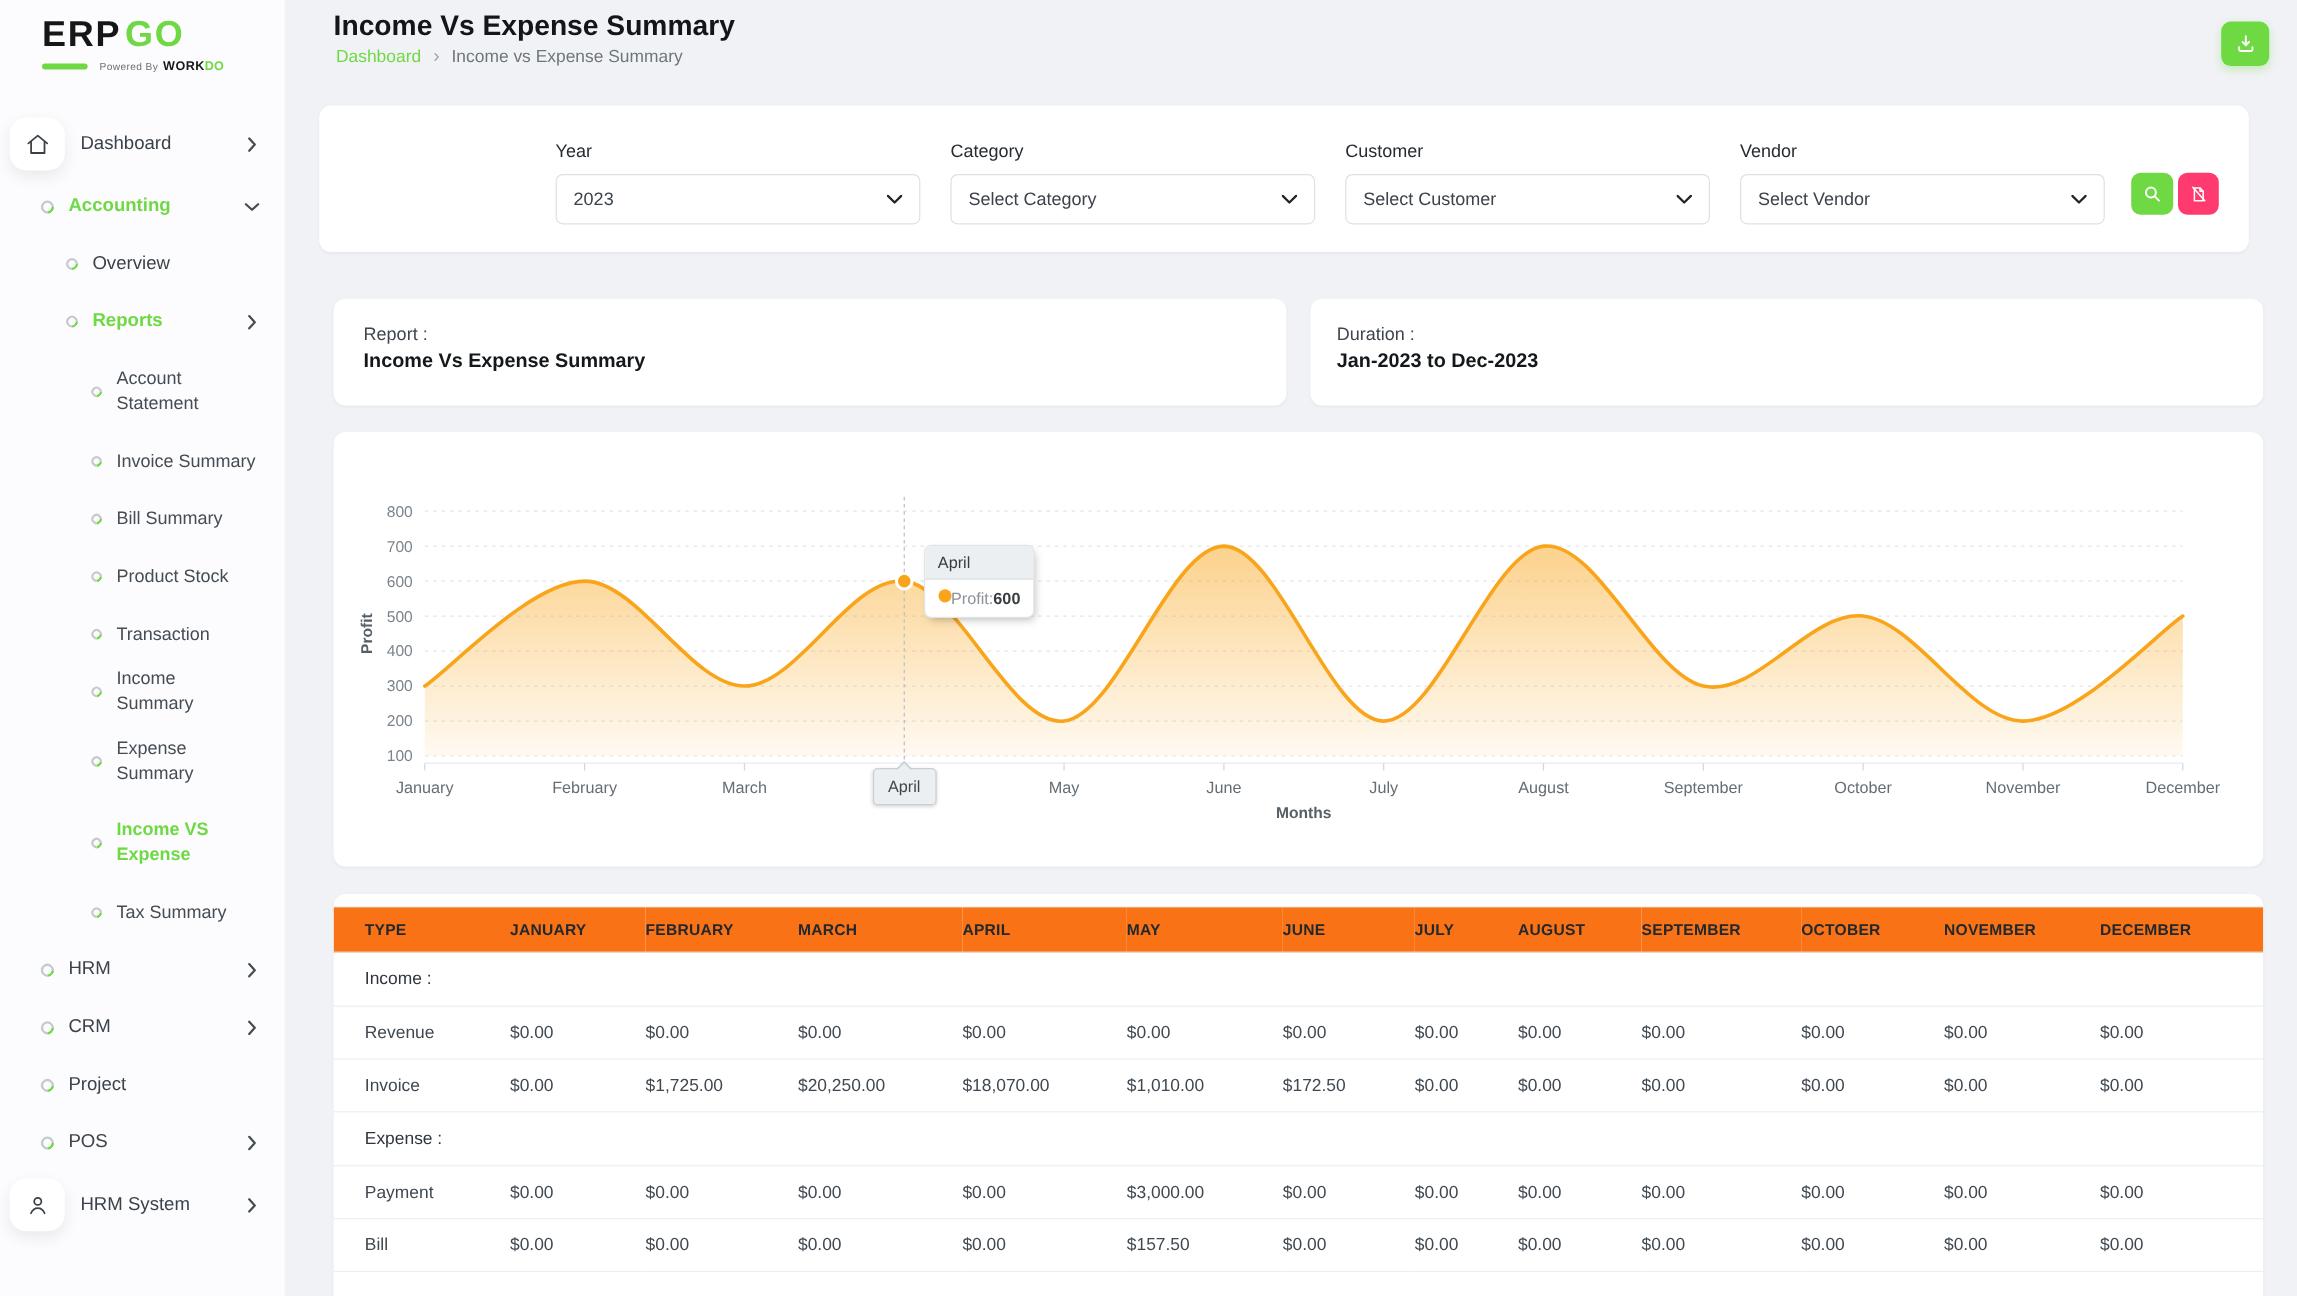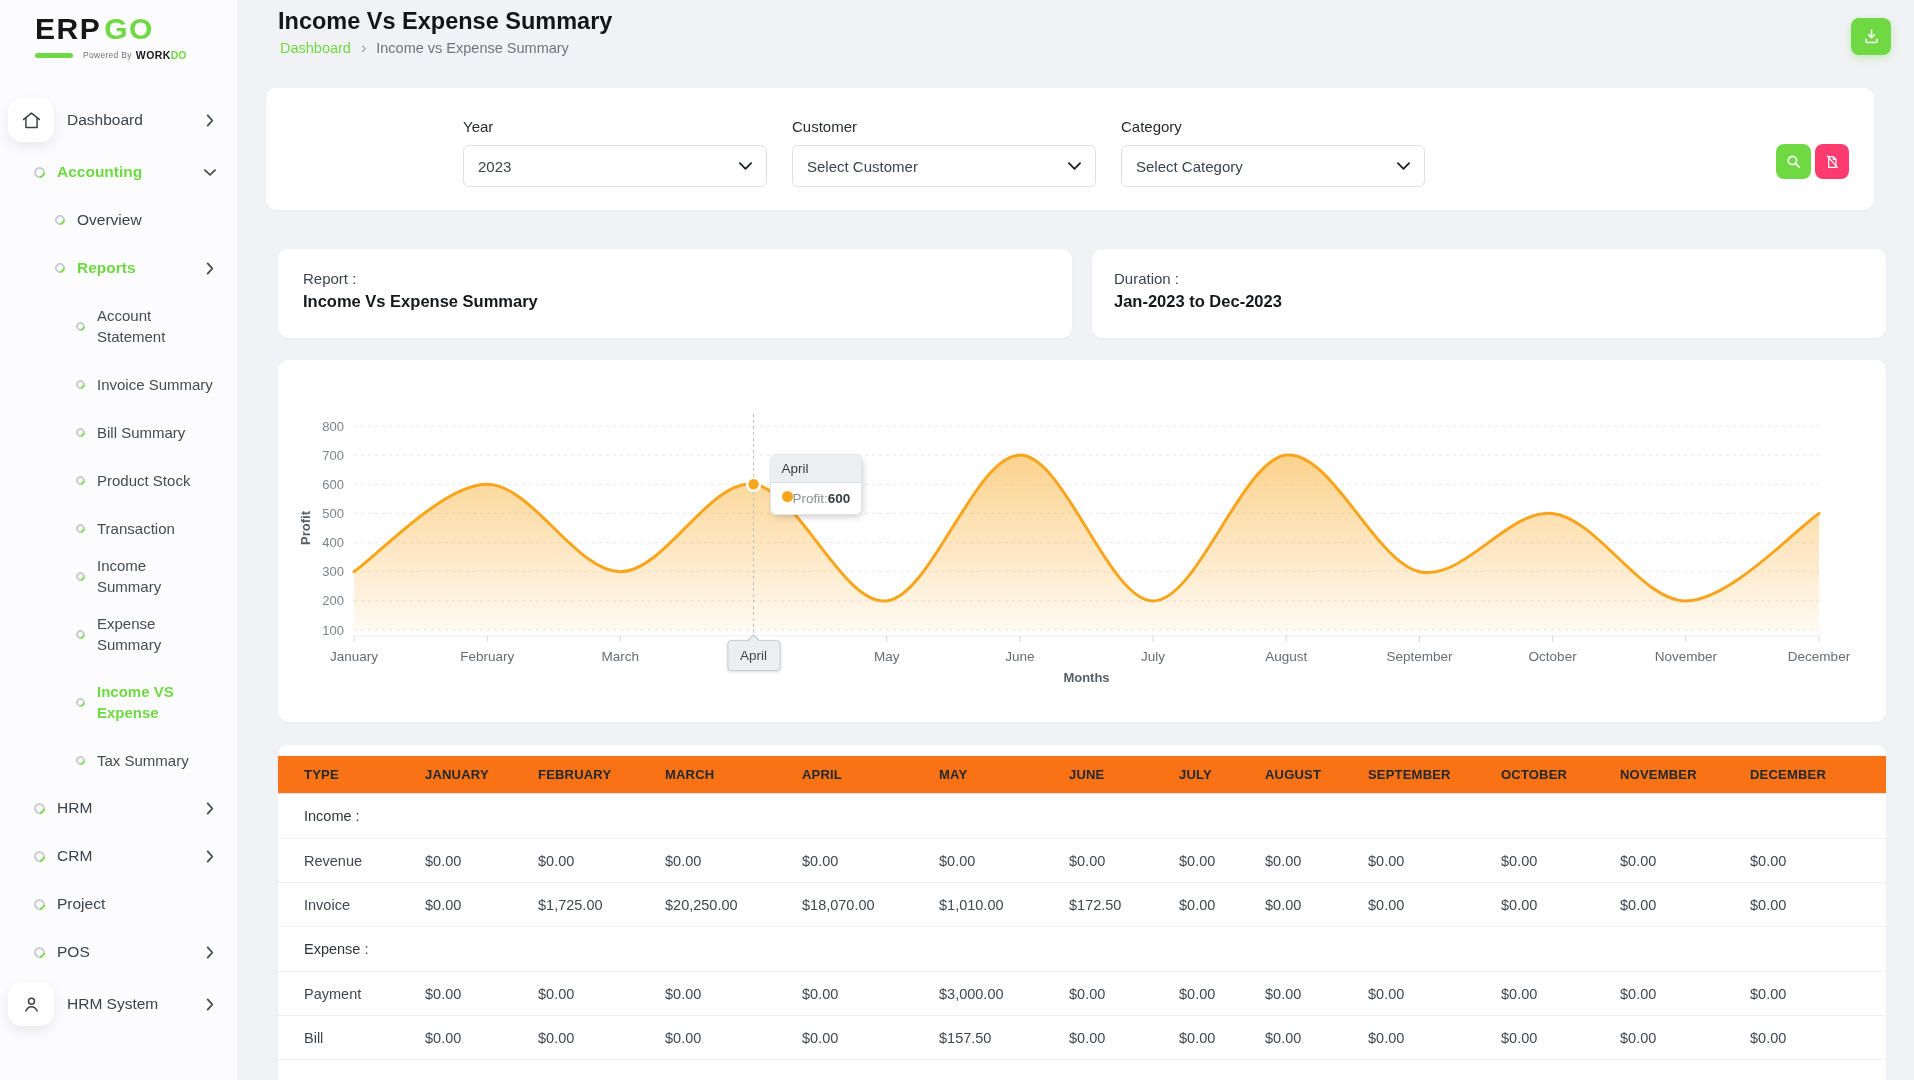--- a/index.html
+++ b/index.html
@@ -244,34 +244,45 @@
     <div class="f-select">
       <span>2023</span>
       <span style="display:flex">
           <svg viewBox="0 0 14 8" width="13" height="8" fill="none" stroke="#1f2428" stroke-width="2" stroke-linecap="round" stroke-linejoin="round">
             <path d="m1 1 6 6 6-6"></path>
           </svg>
         </span>
     </div>
   </div>
   <div class="f-field">
+    <span class="f-label">Category</span>
+    <div class="f-select">
+      <span>Select Category</span>
+      <span style="display:flex">
+          <svg viewBox="0 0 14 8" width="13" height="8" fill="none" stroke="#1f2428" stroke-width="2" stroke-linecap="round" stroke-linejoin="round">
+            <path d="m1 1 6 6 6-6"></path>
+          </svg>
+        </span>
+    </div>
+  </div>
+  <div class="f-field">
     <span class="f-label">Customer</span>
     <div class="f-select">
       <span>Select Customer</span>
       <span style="display:flex">
           <svg viewBox="0 0 14 8" width="13" height="8" fill="none" stroke="#1f2428" stroke-width="2" stroke-linecap="round" stroke-linejoin="round">
             <path d="m1 1 6 6 6-6"></path>
           </svg>
         </span>
     </div>
   </div>
   <div class="f-field">
-    <span class="f-label">Category</span>
+    <span class="f-label">Vendor</span>
     <div class="f-select">
-      <span>Select Category</span>
+      <span>Select Vendor</span>
       <span style="display:flex">
           <svg viewBox="0 0 14 8" width="13" height="8" fill="none" stroke="#1f2428" stroke-width="2" stroke-linecap="round" stroke-linejoin="round">
             <path d="m1 1 6 6 6-6"></path>
           </svg>
         </span>
     </div>
   </div>
   <button class="btn-search">
     <span style="display:flex">
         <svg viewBox="0 0 24 24" width="17" height="17" fill="none" stroke="#fff" stroke-width="2.3" stroke-linecap="round">

